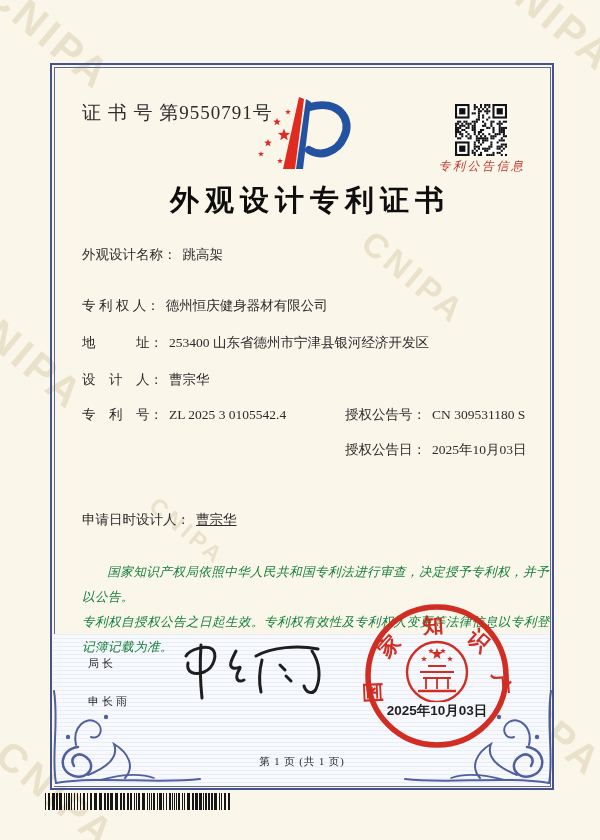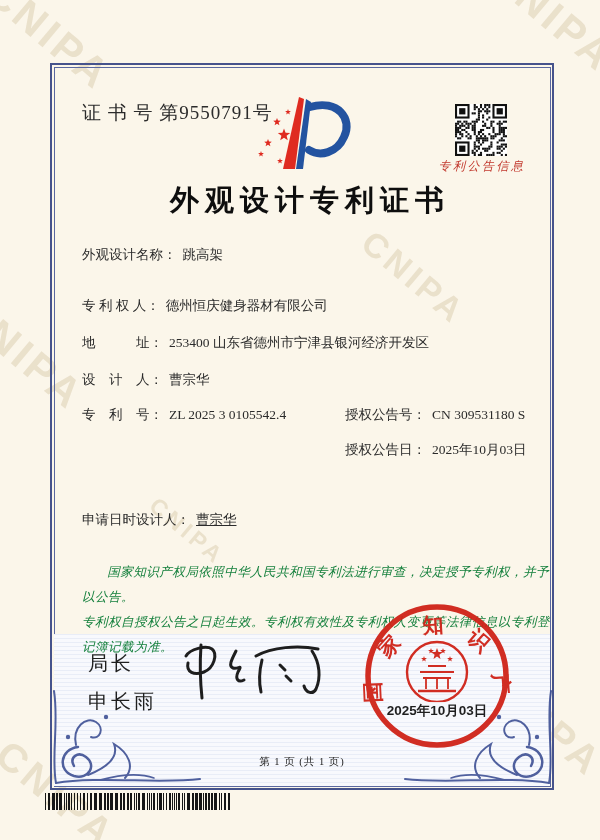--- a/index.html
+++ b/index.html
@@ -40,21 +40,21 @@
   .frow .lab{display:inline-block;}
   .frow .val{margin-left:6px;}
   .statement{
     position:absolute;left:82px;top:560px;width:474px;
     font-size:12.6px;font-style:italic;line-height:25px;letter-spacing:0.4px;color:#15803d;
   }
   .statement .l1{text-indent:2em;}
   .sig-block{
     position:absolute;left:88px;top:644px;z-index:3;
     font-family:"Liberation Sans","DejaVu Sans",sans-serif;
-    font-size:20px;color:#1f1f1f;letter-spacing:3px;line-height:38px;
+    font-size:11px;color:#1f1f1f;letter-spacing:3px;line-height:38px;
   }
   .footer{
     position:absolute;left:50px;top:755px;width:504px;text-align:center;
     font-size:10.5px;color:#222;z-index:3;letter-spacing:1px;
   }
   svg{display:block;}
   .z3{z-index:3;}
 </style>
 </head>
 <body>

